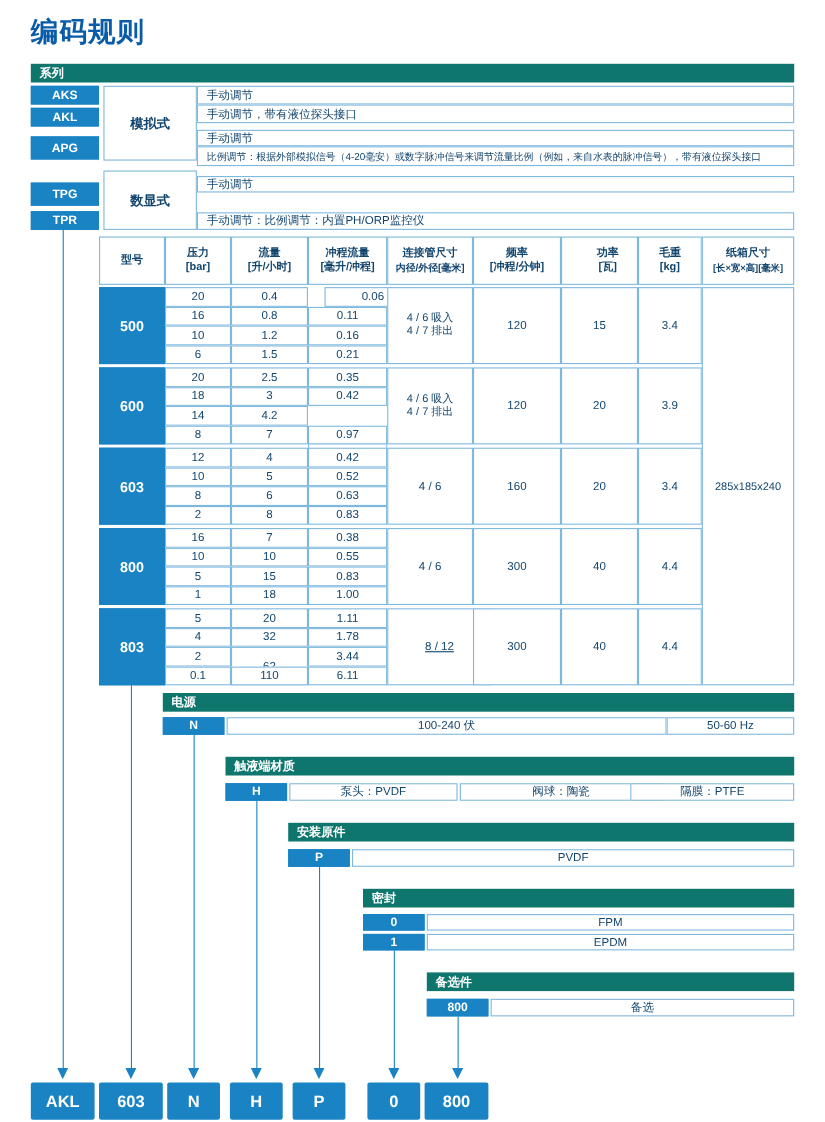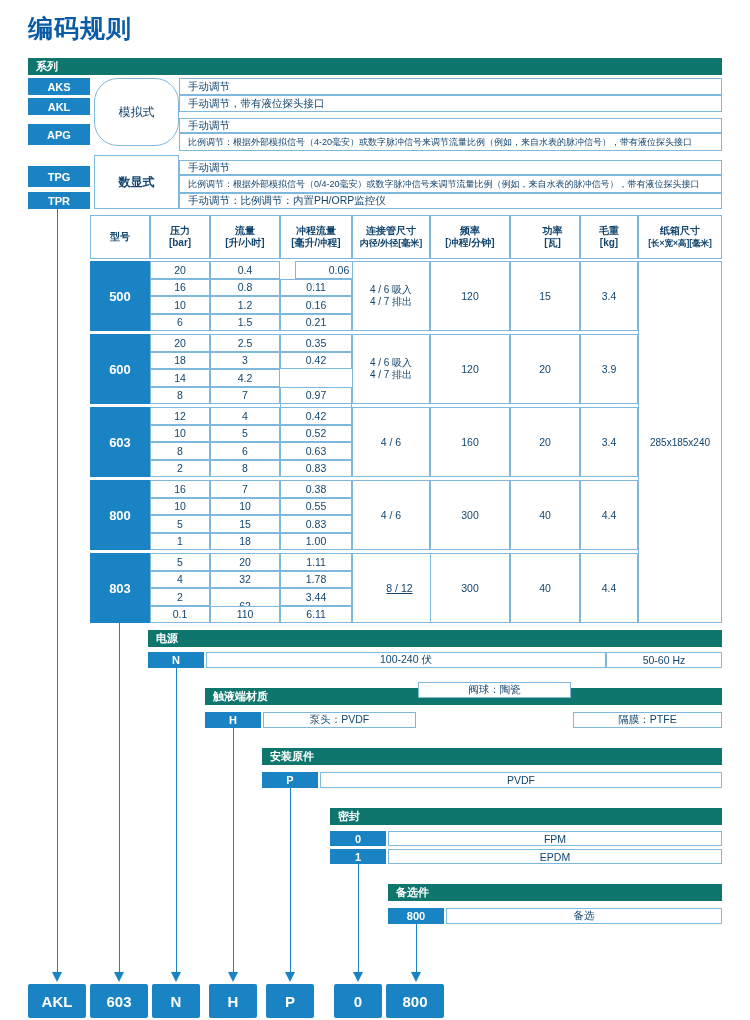--- a/index.html
+++ b/index.html
@@ -67,29 +67,28 @@
   <div class="title">编码规则</div>
 
   <div class="band abs" style="left:28px;top:58px;width:694px;height:17px;">系列</div>
 
   <div class="bluecell abs" style="left:28px;top:78px;width:62px;height:17px;">AKS</div>
   <div class="bluecell abs" style="left:28px;top:98px;width:62px;height:17px;">AKL</div>
   <div class="bluecell abs" style="left:28px;top:124px;width:62px;height:21px;">APG</div>
   <div class="bluecell abs" style="left:28px;top:166px;width:62px;height:21px;">TPG</div>
   <div class="bluecell abs" style="left:28px;top:192px;width:62px;height:17px;">TPR</div>
 
-  <div class="cell c abs" style="left:94px;top:78px;width:85px;height:68px;font-weight:normal;font-size:12px;border-radius:24px;">模拟式</div>
+  <div class="cell c abs" style="left:94px;top:78px;width:85px;height:68px;font-weight:bold;font-size:12px;">模拟式</div>
   <div class="cell c abs" style="left:94px;top:155px;width:85px;height:54px;font-weight:bold;font-size:12px;">数显式</div>
 
   <div class="cell l abs" style="left:179px;top:78px;width:543px;height:17px;">手动调节</div>
   <div class="cell l abs" style="left:179px;top:95px;width:543px;height:17px;">手动调节，带有液位探头接口</div>
   <div class="cell l abs" style="left:179px;top:118px;width:543px;height:15px;">手动调节</div>
   <div class="cell l abs sub" style="left:179px;top:133px;width:543px;height:18px;font-size:9px;">比例调节：根据外部模拟信号（4-20毫安）或数字脉冲信号来调节流量比例（例如，来自水表的脉冲信号），带有液位探头接口</div>
   <div class="cell l abs" style="left:179px;top:160px;width:543px;height:15px;">手动调节</div>
-  <div class="cell l abs sub" style="left:179px;top:175px;width:543px;height:18px;font-size:9px;">比例调节：根据外部模拟信号（0/4-20毫安）或数字脉冲信号来调节流量比例（例如，来自水表的脉冲信号），带有液位探头接口</div>
   <div class="cell l abs" style="left:179px;top:193px;width:543px;height:16px;">手动调节：比例调节：内置PH/ORP监控仪</div>
 
   <div class="hdrcell abs" style="left:90px;top:215px;width:60px;height:44px;">
     <span>型号</span>
   </div>
   <div class="hdrcell abs" style="left:150px;top:215px;width:60px;height:44px;">
     <span>压力</span>
     <span>[bar]</span>
   </div>
   <div class="hdrcell abs" style="left:210px;top:215px;width:70px;height:44px;">
@@ -220,21 +219,21 @@
   <div class="cell c abs" style="left:580px;top:553px;width:58px;height:70px;">4.4</div>
 
   <div class="band abs" style="left:148px;top:630px;width:574px;height:17px;">电源</div>
   <div class="bluecell abs" style="left:148px;top:652px;width:56px;height:16px;">N</div>
   <div class="cell c abs" style="left:206px;top:652px;width:400px;height:16px;">100-240 伏</div>
   <div class="cell c abs" style="left:606px;top:652px;width:116px;height:16px;">50-60 Hz</div>
 
   <div class="band abs" style="left:205px;top:688px;width:517px;height:17px;">触液端材质</div>
   <div class="bluecell abs" style="left:205px;top:712px;width:56px;height:16px;">H</div>
   <div class="cell c abs" style="left:263px;top:712px;width:153px;height:16px;">泵头：PVDF</div>
-  <div class="cell c abs" style="left:418px;top:682px;width:153px;height:16px;">阀球：陶瓷</div>
+  <div class="cell c abs" style="left:418px;top:712px;width:184px;height:16px;">阀球：陶瓷</div>
   <div class="cell c abs" style="left:573px;top:712px;width:149px;height:16px;">隔膜：PTFE</div>
 
   <div class="band abs" style="left:262px;top:748px;width:460px;height:17px;">安装原件</div>
   <div class="bluecell abs" style="left:262px;top:772px;width:56px;height:16px;">P</div>
   <div class="cell c abs" style="left:320px;top:772px;width:402px;height:16px;">PVDF</div>
 
   <div class="band abs" style="left:330px;top:808px;width:392px;height:17px;">密封</div>
   <div class="bluecell abs" style="left:330px;top:831px;width:56px;height:15px;">0</div>
   <div class="cell c abs" style="left:388px;top:831px;width:334px;height:15px;">FPM</div>
   <div class="bluecell abs" style="left:330px;top:849px;width:56px;height:15px;">1</div>

